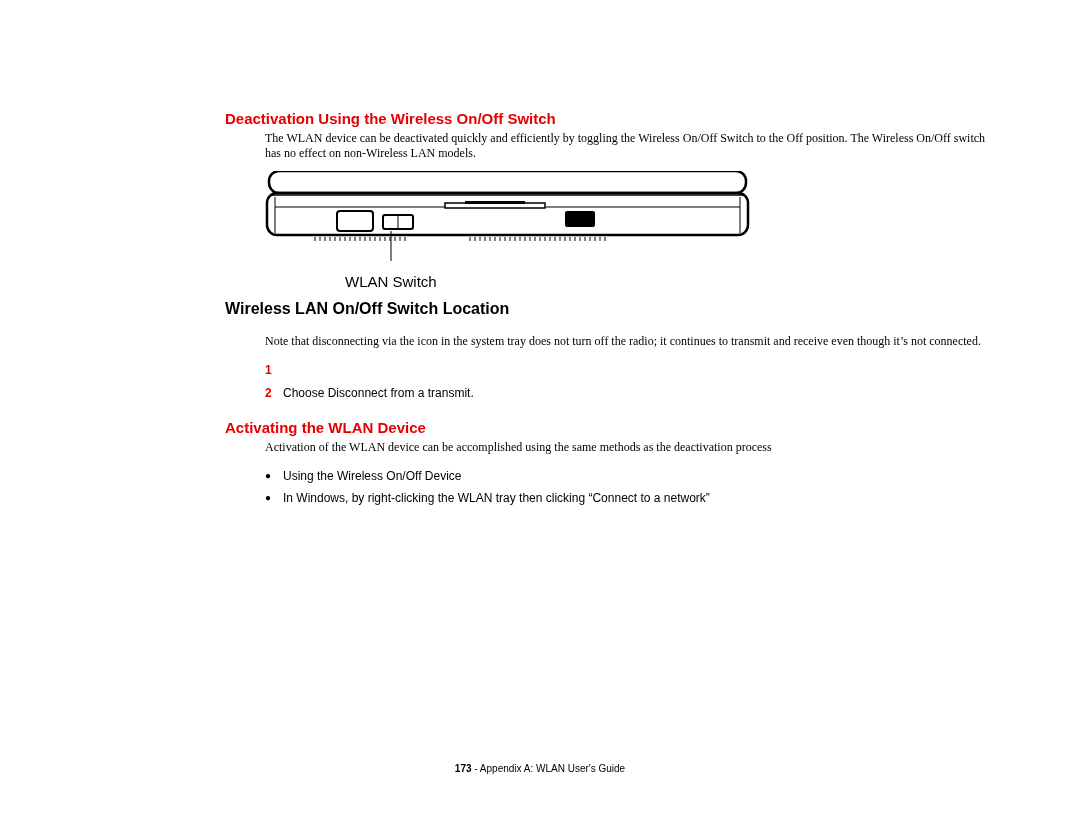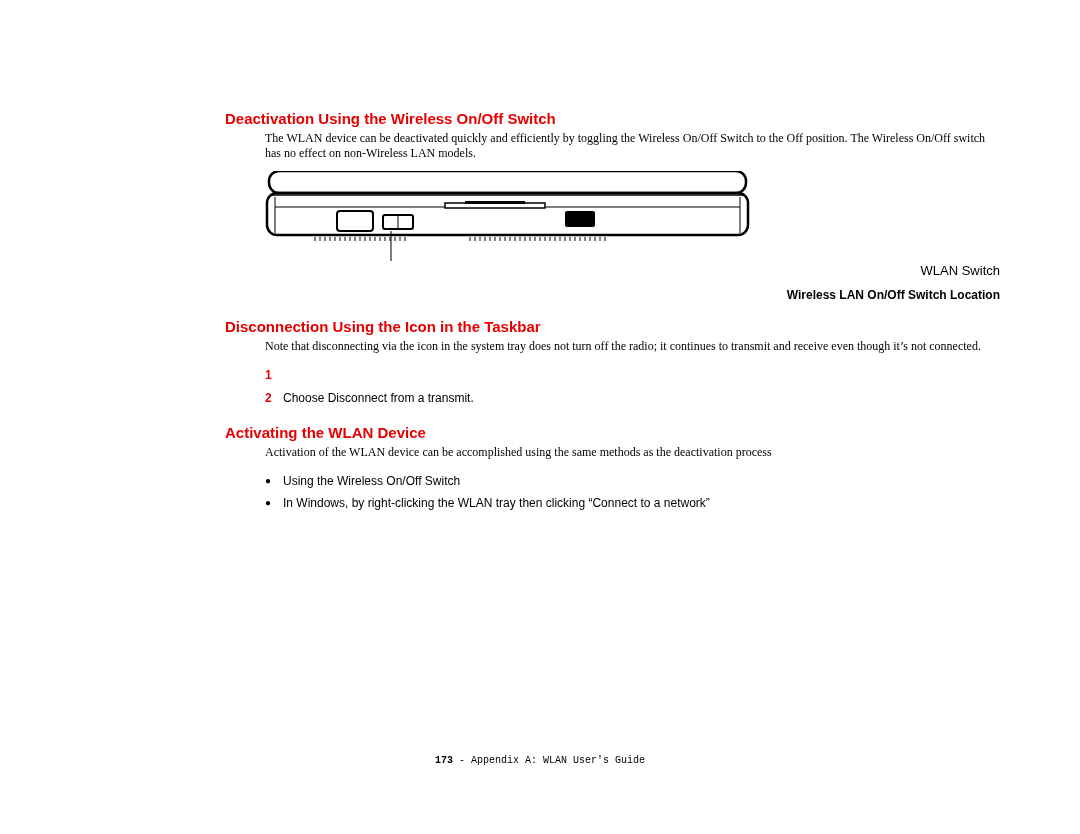--- a/index.html
+++ b/index.html
@@ -32,30 +32,29 @@
     margin: 0 0 10px 40px;
   }
   .figure {
     margin: 6px 0 0 40px;
   }
   .svg-box {
     display: block;
   }
   .callout {
     font-family: Helvetica, Arial, sans-serif;
-    font-size: 13px;
+    font-size: 15px;
     margin-left: 80px;
-    margin-top: 0;
-    text-align: right;
+    margin-top: 10px;
   }
   .caption {
     font-family: Helvetica, Arial, sans-serif;
     font-weight: bold;
-    font-size: 12px;
-    text-align: right;
+    font-size: 16px;
+    text-align: left;
     margin: 10px 0 16px 0;
   }
   .steps {
     margin: 10px 0 14px 40px;
     font-family: Helvetica, Arial, sans-serif;
     font-size: 12px;
     line-height: 1.9;
   }
   .step-row { display: flex; }
   .step-num {
@@ -72,25 +71,25 @@
   }
   .bullet-row { display: flex; }
   .bullet-dot {
     width: 18px;
     flex: 0 0 18px;
     font-size: 10px;
     line-height: 2.2;
   }
   .footer {
     position: absolute;
-    bottom: 68px;
+    bottom: 60px;
     left: 0;
     width: 100%;
     text-align: center;
-    font-family: Liberation Mono, monospace;
+    font-family: Liberation Sans, sans-serif;
     font-size: 10px;
     color: #000;
   }
   .footer .pgnum { font-weight: bold; }
 </style>
 </head>
 <body>
 
 <div class="page">
 
@@ -170,38 +169,37 @@
           <line x1="335" y1="66" x2="335" y2="70"></line>
           <line x1="340" y1="66" x2="340" y2="70"></line>
       </g>
 
       <line x1="126" y1="60" x2="126" y2="90" stroke="#000" stroke-width="1"></line>
     </svg>
     <div class="callout">WLAN Switch</div>
   </div>
   <div class="caption">Wireless LAN On/Off Switch Location</div>
 
-  <div class="heading">Disconnection Using the Icon in the Taskbar</div>
   <p class="body-text">Note that disconnecting via the icon in the system tray does not turn off the radio; it continues to transmit and receive even though it’s not connected.</p>
   <div class="steps">
     <div class="step-row">
       <span class="step-num">1</span>
     </div>
     <div class="step-row">
       <span class="step-num">2</span>
       <span>Choose Disconnect from a transmit.</span>
     </div>
   </div>
 
   <div class="heading">Activating the WLAN Device</div>
   <p class="body-text">Activation of the WLAN device can be accomplished using the same methods as the deactivation process</p>
   <div class="bullets">
     <div class="bullet-row">
       <span class="bullet-dot">●</span>
-      <span>Using the Wireless On/Off Switch</span>
+      <span>Using the Wireless On/Off Device</span>
     </div>
     <div class="bullet-row">
       <span class="bullet-dot">●</span>
       <span>In Windows, by right-clicking the WLAN tray then clicking “Connect to a network”</span>
     </div>
   </div>
 
   <div class="footer">
     <span class="pgnum">173</span><span> - </span><span>Appendix A: WLAN User's Guide</span>
   </div>

